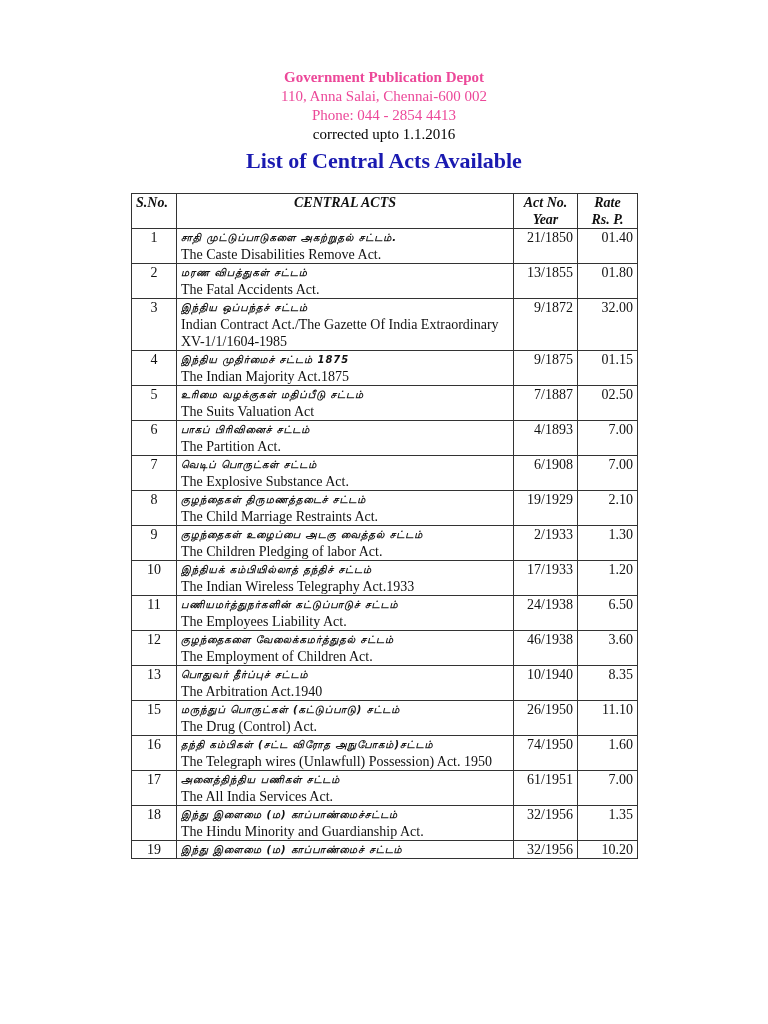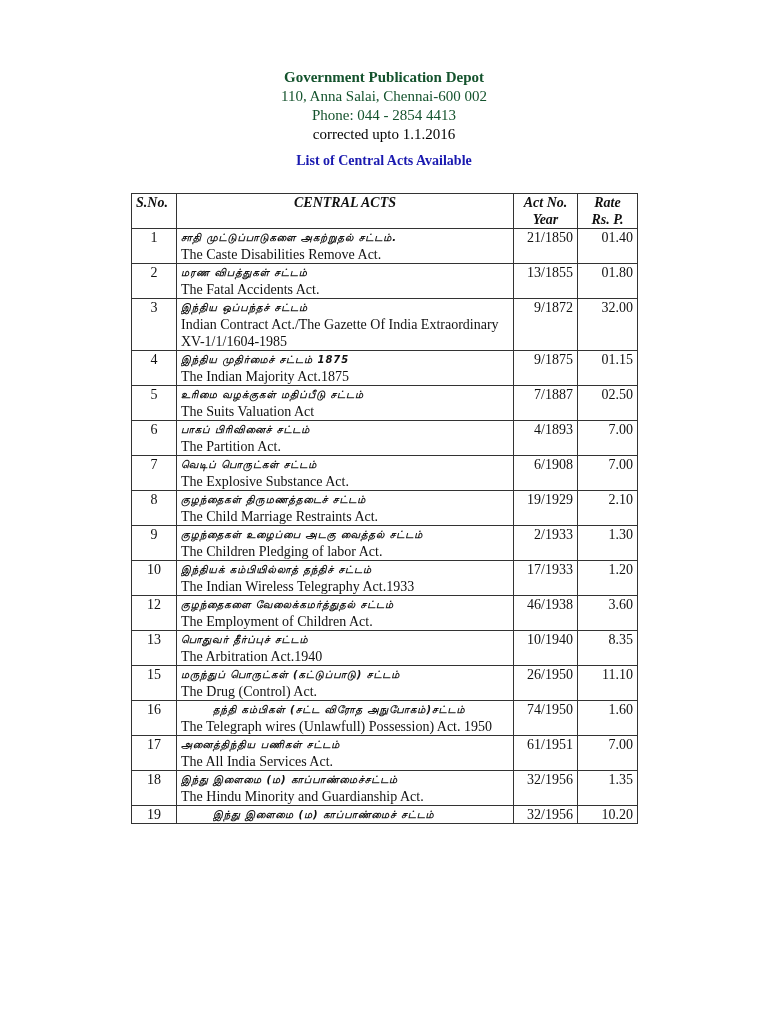--- a/index.html
+++ b/index.html
@@ -18,30 +18,30 @@
     .header {
       position: absolute;
       left: 0;
       width: 768px;
       top: 68px;
       text-align: center;
     }
     .hdr-line {
       font-size: 15px;
       line-height: 19px;
-      color: #14532d;
+      color: #ec4899;
     }
     .hdr-org {
       font-weight: bold;
     }
     .hdr-corrected {
       color: #000000;
     }
     .hdr-title {
-      font-size: 14px;
+      font-size: 22px;
       line-height: 30px;
       font-weight: bold;
       color: #1a1ab0;
       margin-top: 2px;
     }
     table.acts {
       position: absolute;
       left: 131px;
       top: 193px;
       width: 507px;
@@ -75,21 +75,20 @@
       font-weight: bold;
       font-size: 10px;
       line-height: 17px;
       letter-spacing: 1px;
       white-space: nowrap;
       overflow: hidden;
     }
     .tamil.wrap {
       white-space: normal;
       text-align: justify;
-      margin-left: 32px;
     }
     .eng {
       display: block;
     }
   </style>
 </head>
 <body>
 
 <div class="header">
   <div class="hdr-line hdr-org">Government Publication Depot</div>
@@ -199,20 +198,29 @@
       <tr>
         <td class="c-sno">10</td>
         <td class="c-act">
           <span class="tamil">இந்தியக் கம்பியில்லாத் தந்திச் சட்டம்</span>
           <span class="eng">The Indian Wireless Telegraphy Act.1933</span>
         </td>
         <td class="c-actno">17/1933</td>
         <td class="c-rate">1.20</td>
       </tr>
       <tr>
+        <td class="c-sno">11</td>
+        <td class="c-act">
+          <span class="tamil">பணியமர்த்துநர்களின் கட்டுப்பாடுச் சட்டம்</span>
+          <span class="eng">The Employees Liability Act.</span>
+        </td>
+        <td class="c-actno">24/1938</td>
+        <td class="c-rate">6.50</td>
+      </tr>
+      <tr>
         <td class="c-sno">12</td>
         <td class="c-act">
           <span class="tamil">குழந்தைகளை வேலைக்கமர்த்துதல் சட்டம்</span>
           <span class="eng">The  Employment of Children Act.</span>
         </td>
         <td class="c-actno">46/1938</td>
         <td class="c-rate">3.60</td>
       </tr>
       <tr>
         <td class="c-sno">13</td>

